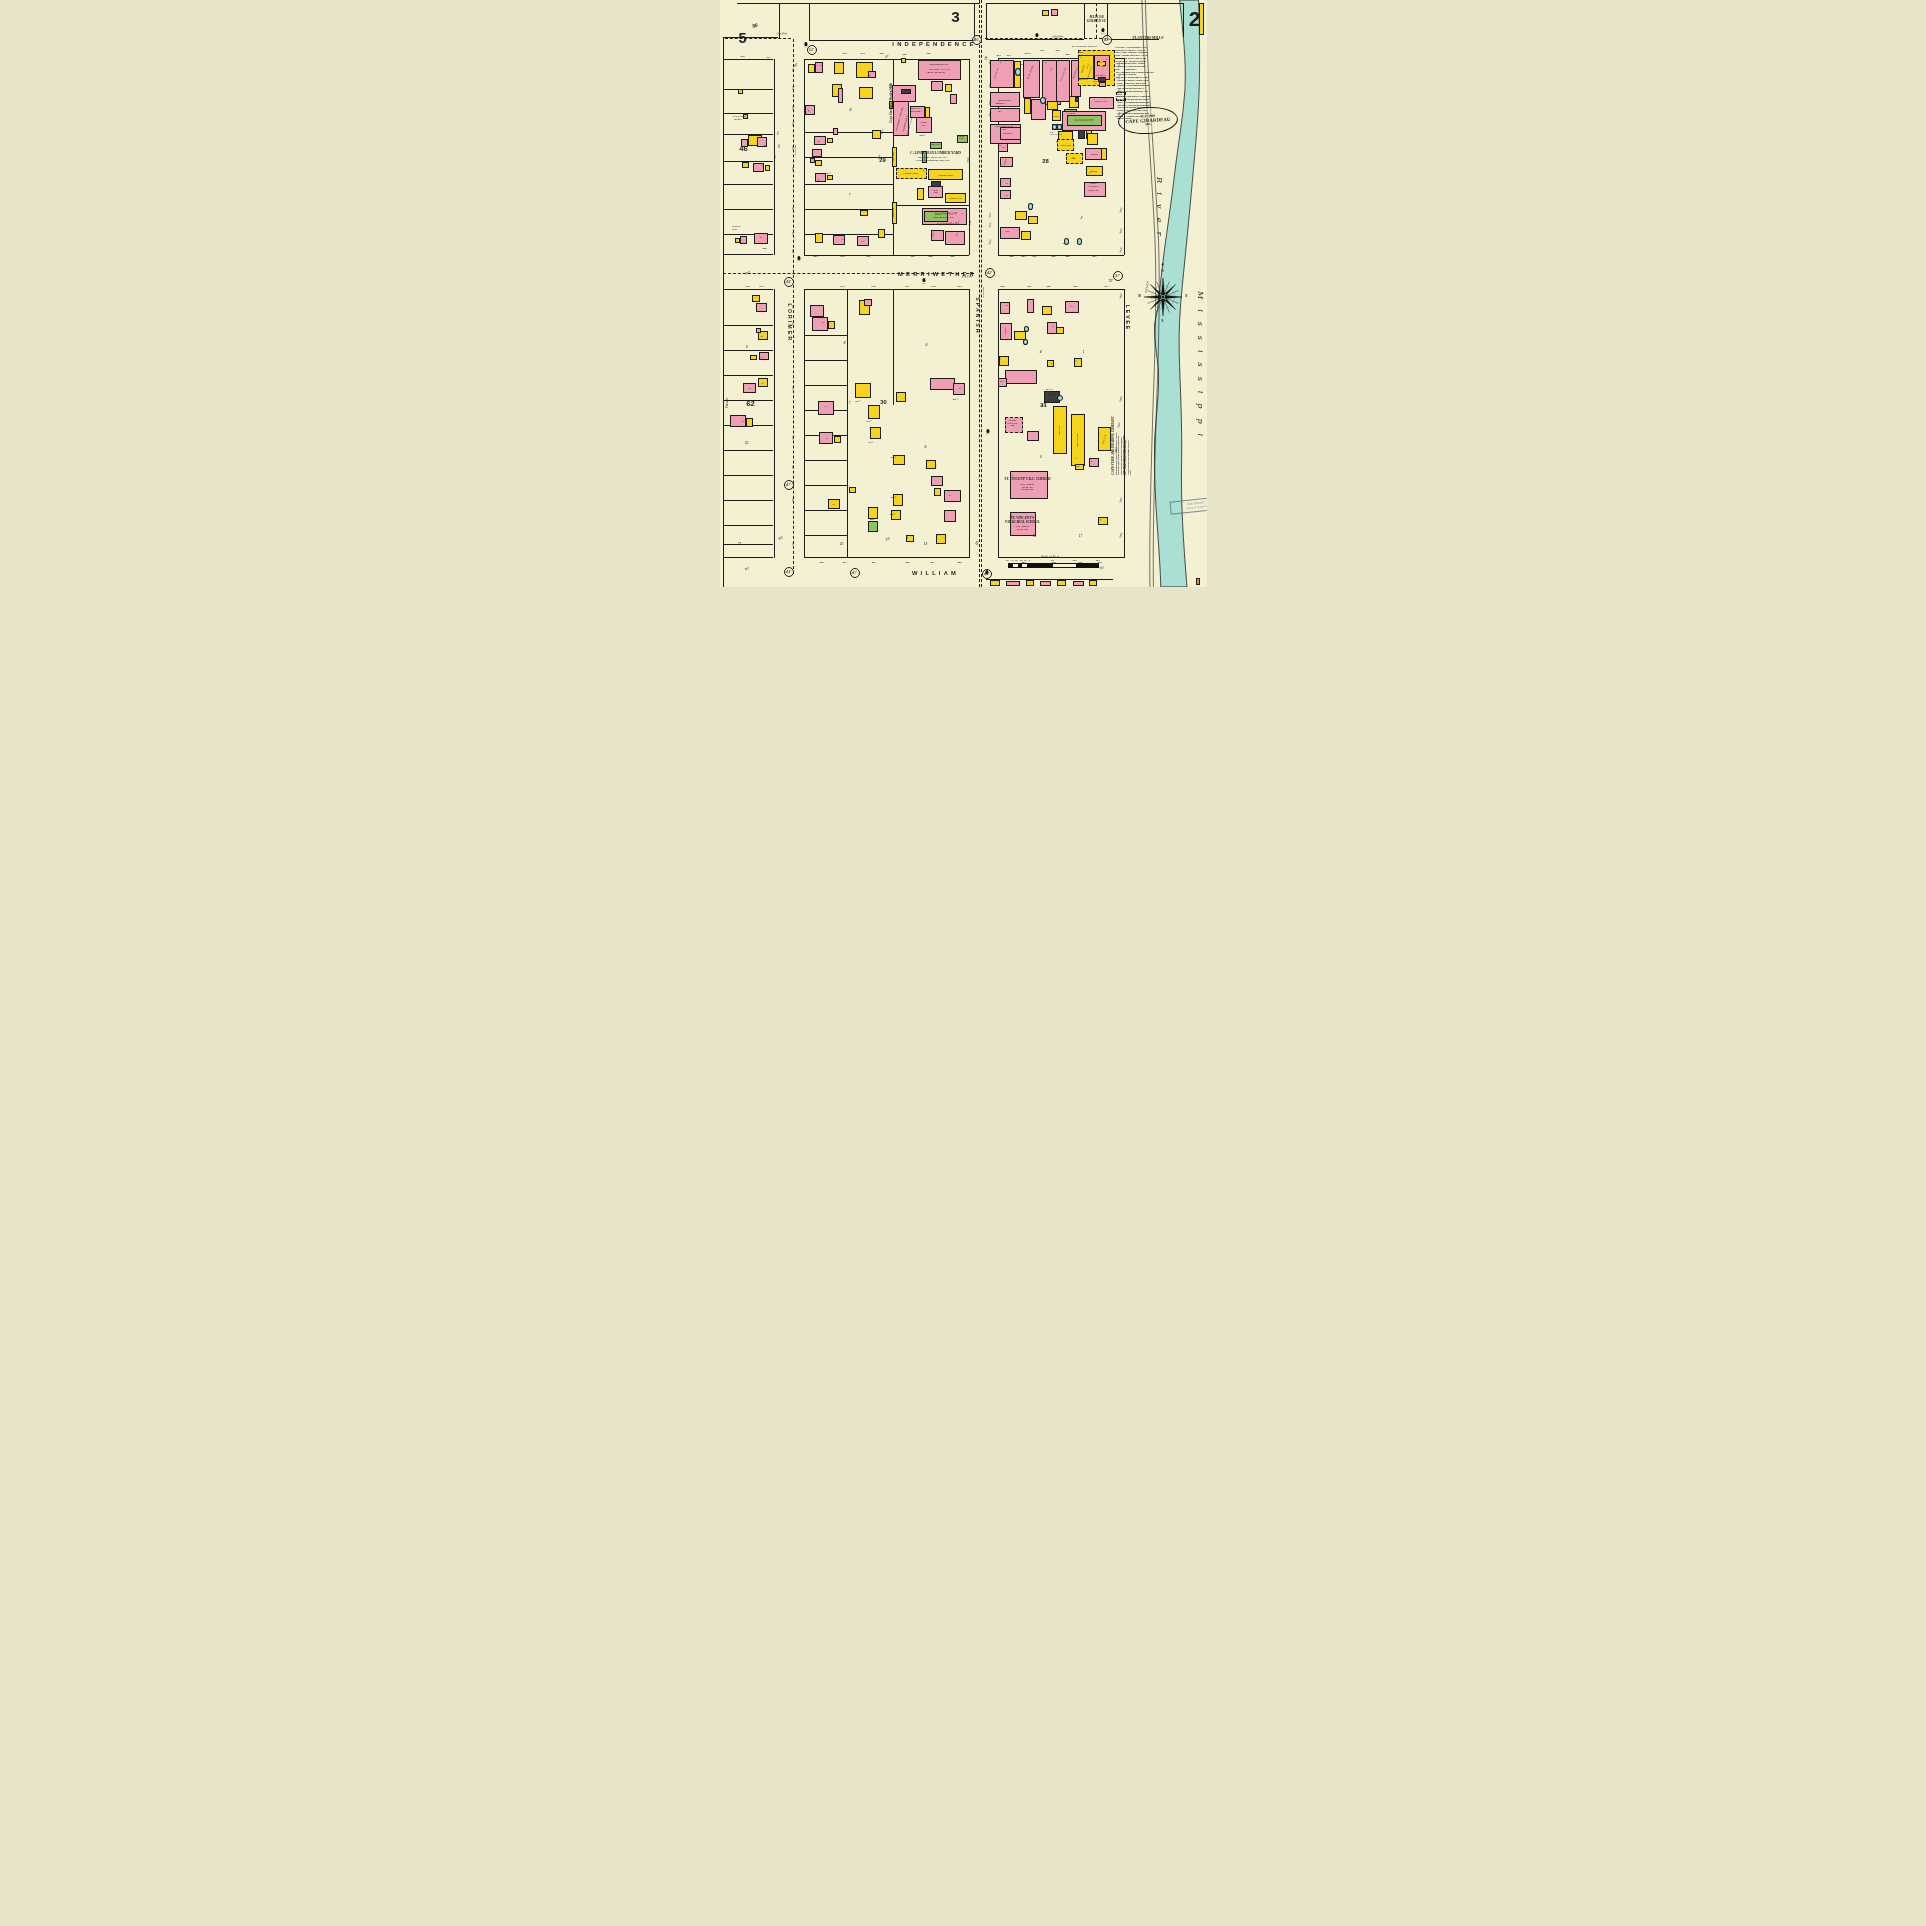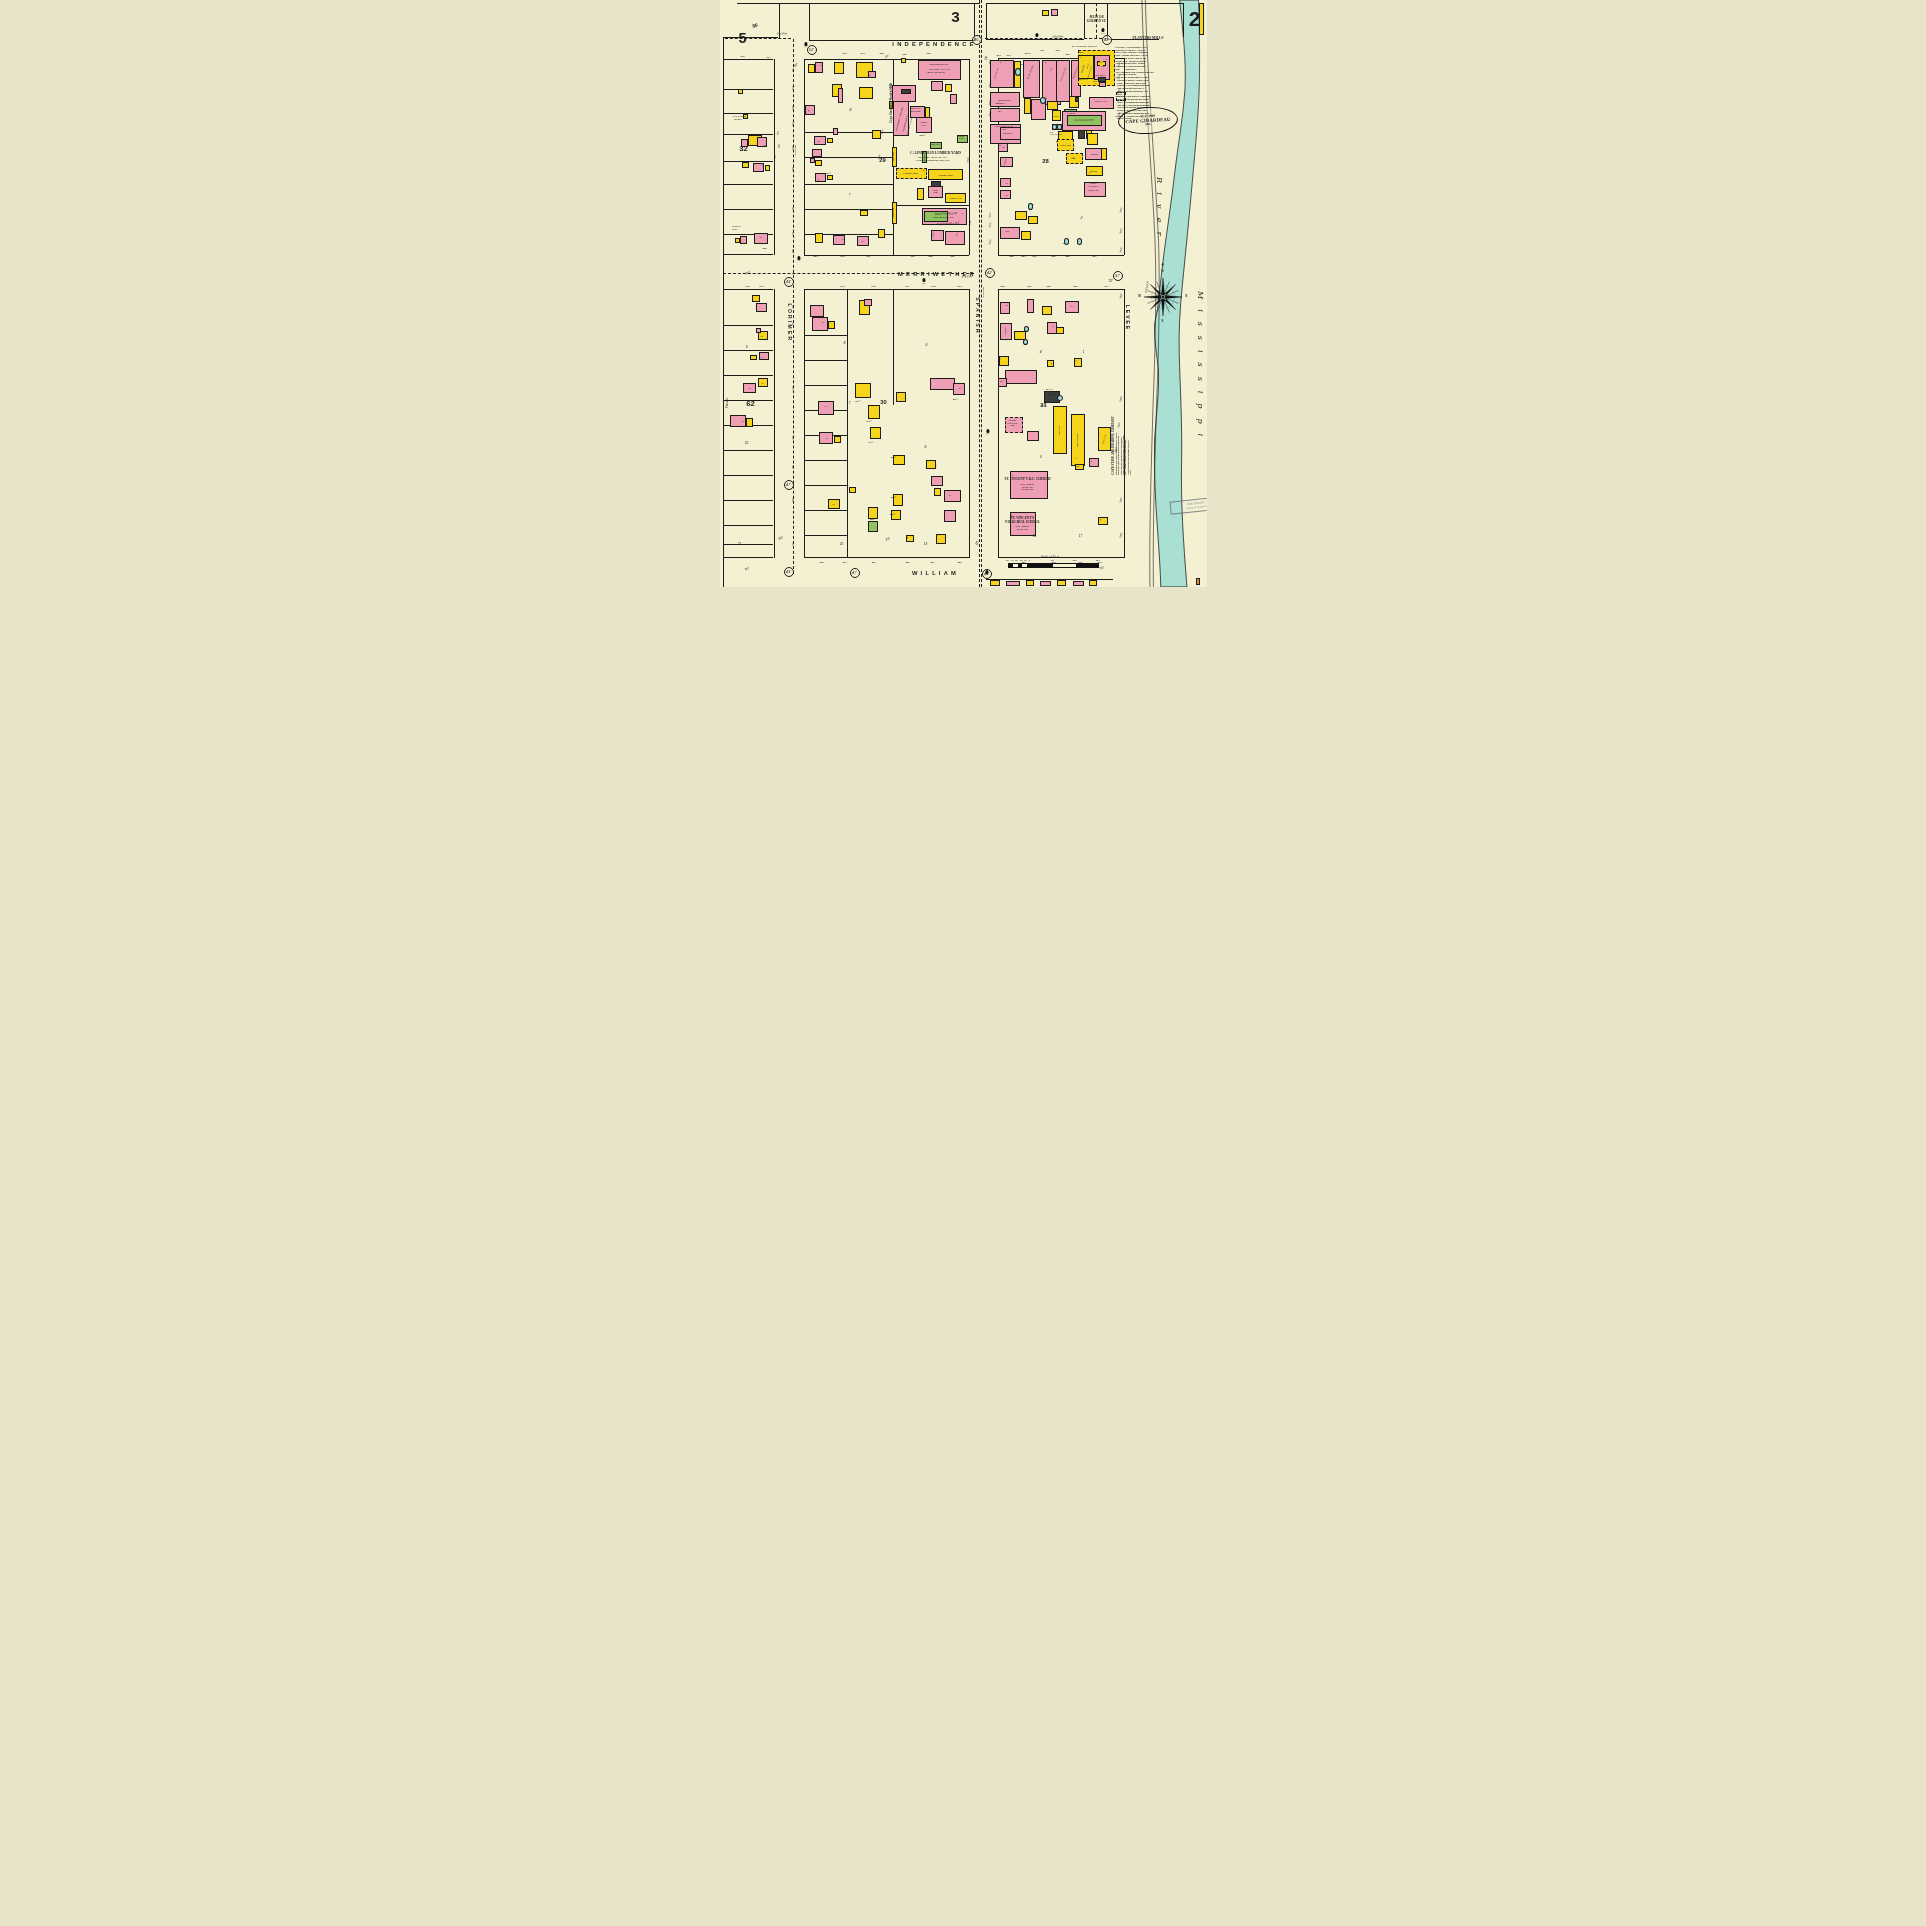--- a/index.html
+++ b/index.html
@@ -366,21 +366,21 @@
     <div class="lbl b ls6" style="left: 216px; top: 573px; font-size: 5.8px; transform: translate(-50%, -50%) rotate(0deg);">WILLIAM</div>
     <div class="lbl b ls5" style="left: 257px; top: 316px; font-size: 5px; transform: translate(-50%, -50%) rotate(90deg);">SPANISH</div>
     <div class="lbl b ls5" style="left: 69px; top: 323px; font-size: 5px; transform: translate(-50%, -50%) rotate(90deg);">LORIMER</div>
     <div class="lbl b ls4" style="left: 407px; top: 318px; font-size: 5px; transform: translate(-50%, -50%) rotate(90deg);">LEVEE</div>
     <div class="lbl b i sf" style="left: 377px; top: 17.7px; font-size: 3.3px; transform: translate(-50%, -50%) rotate(0deg);">MAIN OR</div>
     <div class="lbl b i sf" style="left: 377px; top: 22px; font-size: 3.3px; transform: translate(-50%, -50%) rotate(0deg);">GERMAN ST.</div>
     <div class="lbl b" style="left: 236px; top: 17px; font-size: 15.4px; transform: translate(-50%, -50%) rotate(0deg);">3</div>
     <div class="lbl b" style="left: 475px; top: 18.5px; font-size: 21px; transform: translate(-50%, -50%) rotate(0deg);">2</div>
     <div class="lbl b" style="left: 23px; top: 39px; font-size: 14.6px; transform: translate(-50%, -50%) rotate(0deg);">5</div>
     <div class="lbl b i" style="left: 35px; top: 26px; font-size: 5px; transform: translate(-50%, -50%) rotate(-15deg);">56</div>
-    <div class="lbl b" style="left: 24px; top: 149px; font-size: 7.7px; transform: translate(-50%, -50%) rotate(0deg);">32</div>
+    <div class="lbl b" style="left: 24px; top: 149px; font-size: 7.7px; transform: translate(-50%, -50%) rotate(0deg);">46</div>
     <div class="lbl b" style="left: 31px; top: 404px; font-size: 7.7px; transform: translate(-50%, -50%) rotate(0deg);">62</div>
     <div class="lbl b" style="left: 163px; top: 160px; font-size: 5.8px; transform: translate(-50%, -50%) rotate(0deg);">29</div>
     <div class="lbl b" style="left: 164px; top: 402px; font-size: 5.8px; transform: translate(-50%, -50%) rotate(0deg);">30</div>
     <div class="lbl b" style="left: 326px; top: 161px; font-size: 5.8px; transform: translate(-50%, -50%) rotate(0deg);">28</div>
     <div class="lbl b" style="left: 324px; top: 405px; font-size: 5.8px; transform: translate(-50%, -50%) rotate(0deg);">31</div>
     <div class="lbl i" style="left: 76px; top: 66px; font-size: 3.5px; transform: translate(-50%, -50%) rotate(-25deg);">60'</div>
     <div class="lbl i" style="left: 167px; top: 57px; font-size: 3.1px; transform: translate(-50%, -50%) rotate(-15deg);">20'</div>
     <div class="lbl i" style="left: 267px; top: 58px; font-size: 3.5px; transform: translate(-50%, -50%) rotate(-70deg);">56'</div>
     <div class="lbl i" style="left: 28.5px; top: 274px; font-size: 3.5px; transform: translate(-50%, -50%) rotate(-15deg);">70'</div>
     <div class="lbl i" style="left: 391px; top: 282px; font-size: 3.5px; transform: translate(-50%, -50%) rotate(0deg);">70'</div>

